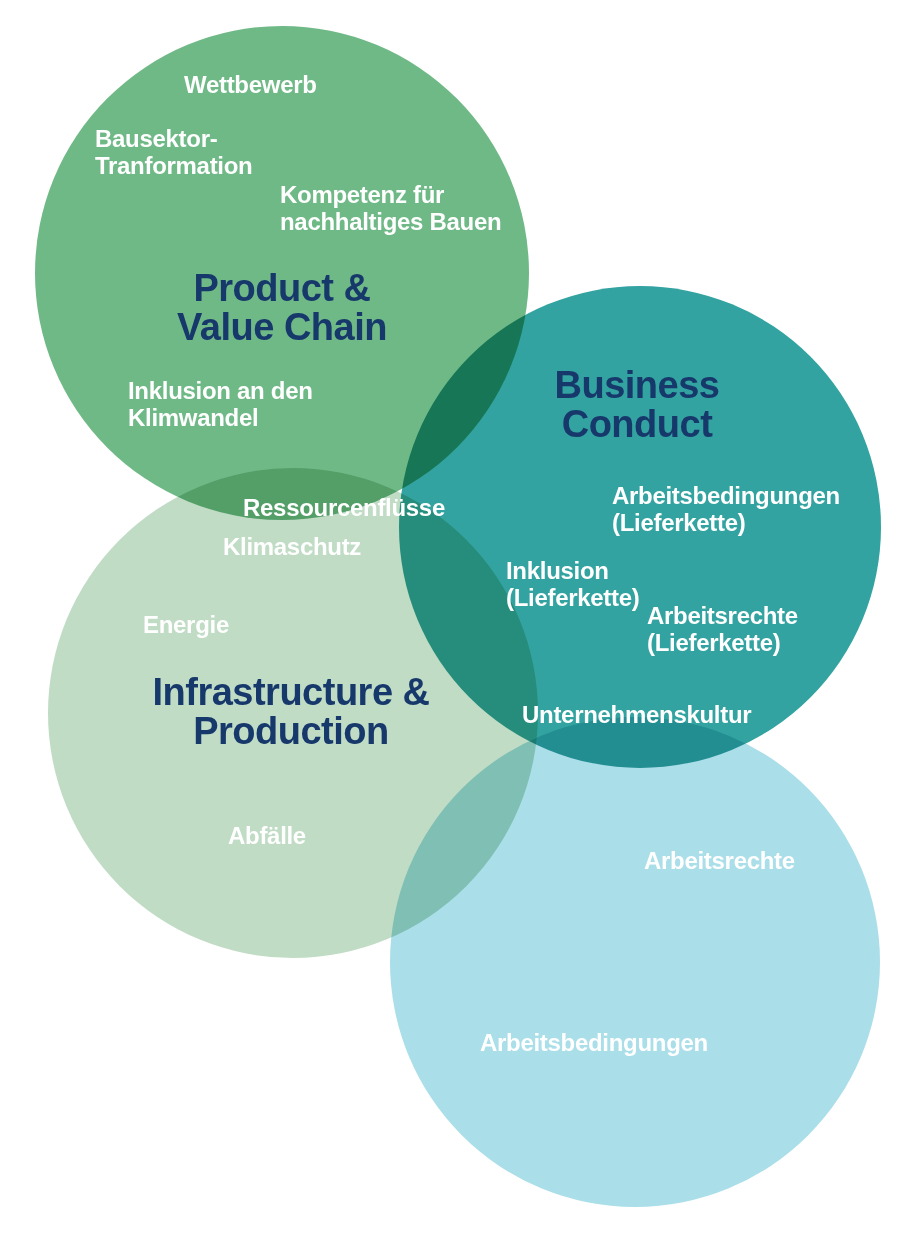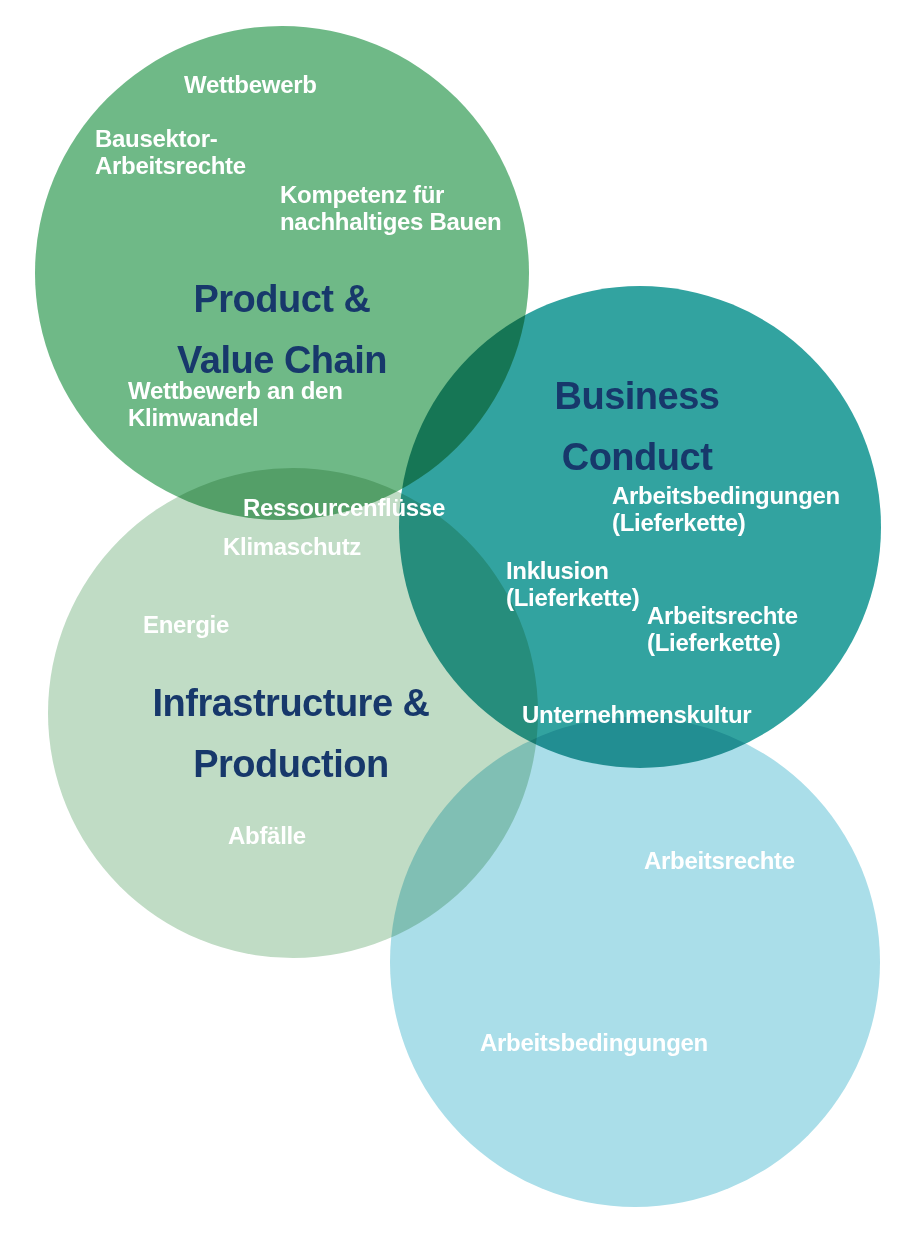--- a/index.html
+++ b/index.html
@@ -39,21 +39,21 @@
     line-height: 27px;
     letter-spacing: -0.3px;
     white-space: pre-line;
     width: max-content;
   }
   .ttl {
     position: absolute;
     color: var(--title-color, #17386B);
     font-weight: 700;
     font-size: 38px;
-    line-height: 61px;
+    line-height: 39px;
     letter-spacing: -0.5px;
     white-space: pre-line;
     width: max-content;
     text-align: center;
     transform: translateX(-50%);
   }
 </style>
 </head>
 <body>
 
@@ -63,26 +63,26 @@
     <circle cx="282" cy="273" r="247" fill="#6FB987"></circle>
     <circle cx="640" cy="527" r="241" fill="#32A3A0"></circle>
     <circle cx="293" cy="713" r="245" fill="#C0DCC5"></circle>
     <circle cx="635" cy="962" r="245" fill="#AADEE9"></circle>
   </svg>
 
   <div class="label-layer">
 
     <div class="lbl" style="left:184px; top:71px;">Wettbewerb</div>
     <div class="lbl" style="left:95px; top:125px;">Bausektor-
-Arbeitsrechte</div>
+Tranformation</div>
     <div class="lbl" style="left:280px; top:181px;">Kompetenz für
 nachhaltiges Bauen</div>
     <div class="ttl" style="left:282px; top:269px;">Product &amp;
 Value Chain</div>
-    <div class="lbl" style="left:128px; top:377px;">Wettbewerb an den
+    <div class="lbl" style="left:128px; top:377px;">Inklusion an den
 Klimwandel</div>
     <div class="lbl" style="left:243px; top:454px;margin-top:40px;">Ressourcenflüsse</div>
 
     <div class="ttl" style="left:637px; top:366px;">Business
 Conduct</div>
     <div class="lbl" style="left:612px; top:482px;">Arbeitsbedingungen
 (Lieferkette)</div>
     <div class="lbl" style="left:466px; top:557px;margin-left:40px;">Inklusion
 (Lieferkette)</div>
     <div class="lbl" style="left:647px; top:602px;">Arbeitsrechte

